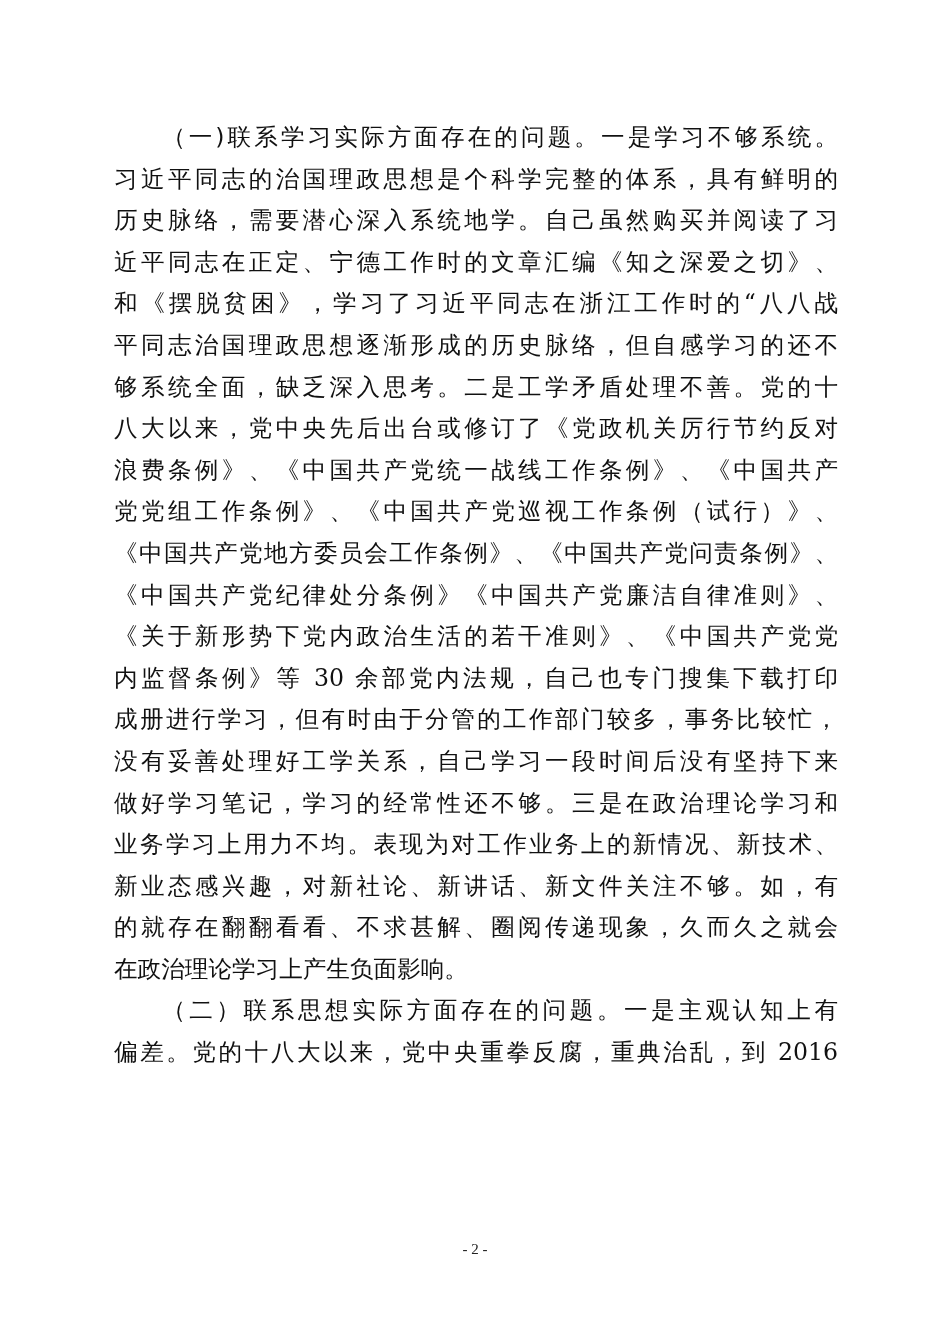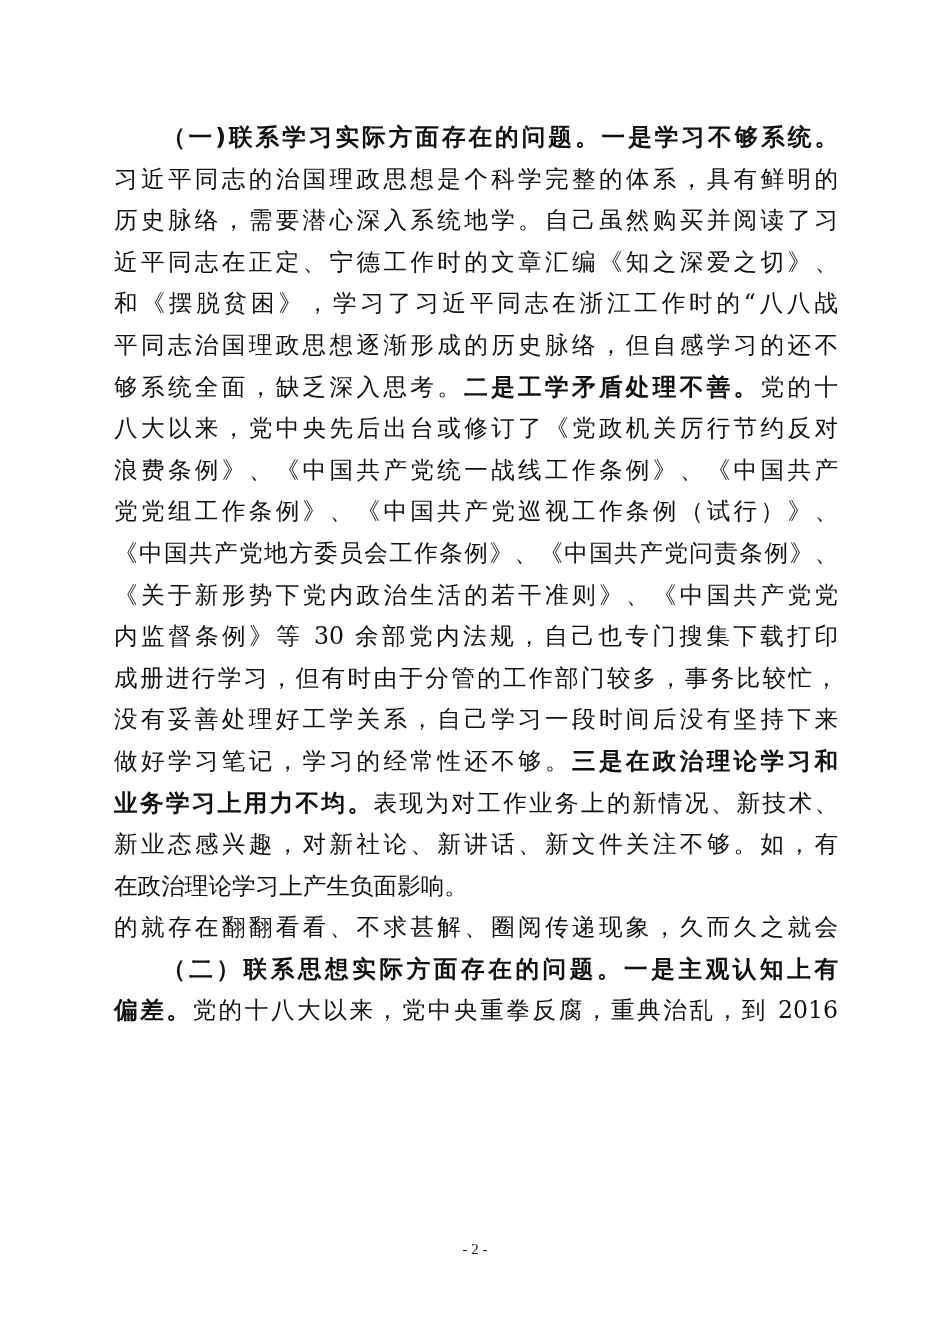--- a/index.html
+++ b/index.html
@@ -12,21 +12,21 @@
     font-family: "DejaVu Serif", "Liberation Serif", serif;
     font-size: 23.6px; line-height: 41.6px; color: #111;
     text-align: justify; text-justify: inter-character;
   }
   .line {
     display: block; height: 41.6px; white-space: nowrap; overflow: visible;
     text-align-last: justify; text-align: justify;
   }
   .line.last { text-align-last: left; }
   .line.indent { padding-left: 48px; }
-  .b { font-weight: bold; font-family: "DejaVu Sans", "Liberation Sans", sans-serif; }
+  .b { font-weight: normal; font-family: "DejaVu Sans", "Liberation Sans", sans-serif; }
   .footer {
     position: absolute; left: 0; width: 950px; top: 1241px; text-align: center;
     font-family: "Liberation Serif", "DejaVu Serif", serif; font-size: 15px; color: #222;
   }
 </style>
 </head>
 <body>
 
 <div class="page">
   <div class="text-block" id="text-block">
@@ -34,26 +34,27 @@
       <div class="line"><span>习近平同志的治国理政思想是个科学完整的体系，具有鲜明的</span></div>
       <div class="line"><span>历史脉络，需要潜心深入系统地学。自己虽然购买并阅读了习</span></div>
       <div class="line"><span>近平同志在正定、宁德工作时的文章汇编《知之深爱之切》、</span></div>
       <div class="line"><span>和《摆脱贫困》，学习了习近平同志在浙江工作时的“八八战</span></div>
       <div class="line"><span>平同志治国理政思想逐渐形成的历史脉络，但自感学习的还不</span></div>
       <div class="line"><span>够系统全面，缺乏深入思考。</span><span class="b">二是工学矛盾处理不善。</span><span>党的十</span></div>
       <div class="line"><span>八大以来，党中央先后出台或修订了《党政机关厉行节约反对</span></div>
       <div class="line"><span>浪费条例》、《中国共产党统一战线工作条例》、《中国共产</span></div>
       <div class="line"><span>党党组工作条例》、《中国共产党巡视工作条例（试行）》、</span></div>
       <div class="line"><span>《中国共产党地方委员会工作条例》、《中国共产党问责条例》、</span></div>
+      <div class="line"><span>《中国共产党纪律处分条例》《中国共产党廉洁自律准则》、</span></div>
       <div class="line"><span>《关于新形势下党内政治生活的若干准则》、《中国共产党党</span></div>
       <div class="line"><span>内监督条例》等 30 余部党内法规，自己也专门搜集下载打印</span></div>
       <div class="line"><span>成册进行学习，但有时由于分管的工作部门较多，事务比较忙，</span></div>
       <div class="line"><span>没有妥善处理好工学关系，自己学习一段时间后没有坚持下来</span></div>
       <div class="line"><span>做好学习笔记，学习的经常性还不够。</span><span class="b">三是在政治理论学习和</span></div>
       <div class="line"><span class="b">业务学习上用力不均。</span><span>表现为对工作业务上的新情况、新技术、</span></div>
       <div class="line"><span>新业态感兴趣，对新社论、新讲话、新文件关注不够。如，有</span></div>
+      <div class="line"><span>的就存在翻翻看看、不求甚解、圈阅传递现象，久而久之就会</span></div>
       <div class="line last"><span>在政治理论学习上产生负面影响。</span></div>
-      <div class="line"><span>的就存在翻翻看看、不求甚解、圈阅传递现象，久而久之就会</span></div>
       <div class="line indent"><span class="b">（二）联系思想实际方面存在的问题。一是主观认知上有</span></div>
       <div class="line"><span class="b">偏差。</span><span>党的十八大以来，党中央重拳反腐，重典治乱，到 2016</span></div>
     </div>
   <div class="footer">- 2 -</div>
 </div>
 
 </body></html>

